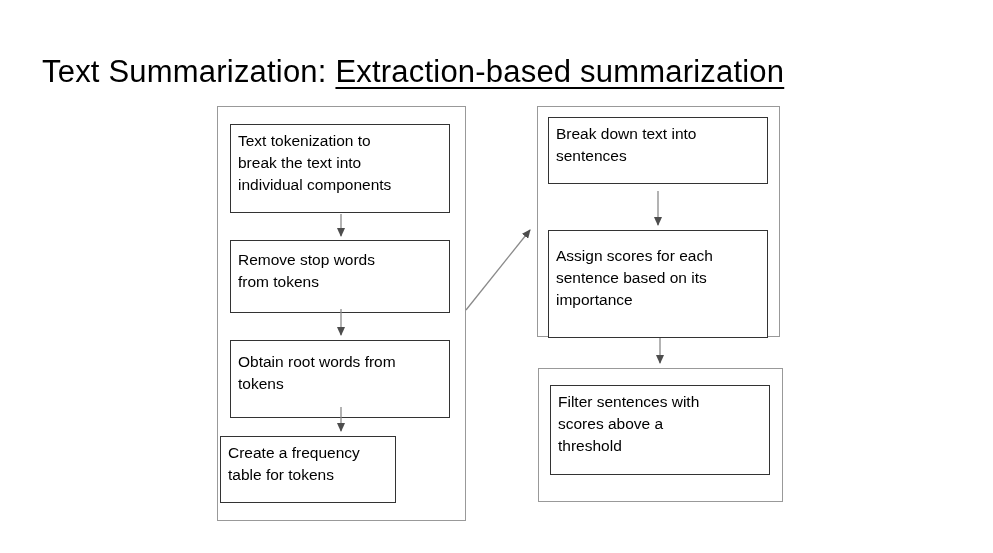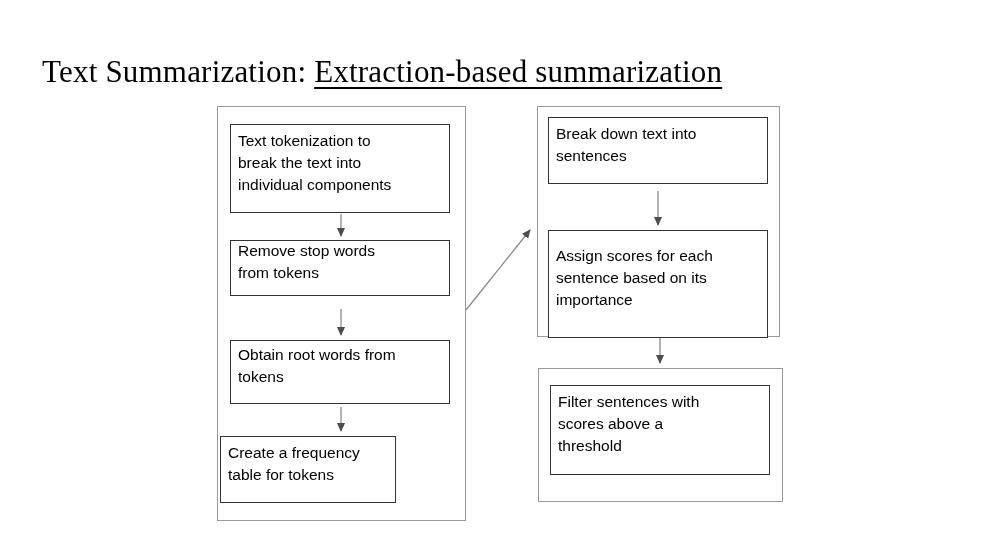--- a/index.html
+++ b/index.html
@@ -24,21 +24,20 @@
     background: var(--bg);
   }
   .slide-title {
     position: absolute;
     left: 42px;
     top: 54px;
     font-size: 31px;
     color: var(--text-color);
     white-space: nowrap;
     letter-spacing: 0.2px;
-    font-family: Liberation Serif, serif;
   }
   .slide-title .underlined {
     text-decoration: underline;
     text-decoration-thickness: 2px;
     text-underline-offset: 5px;
   }
   .group-container {
     position: absolute;
     border: 1px solid var(--container-border);
     background: transparent;
@@ -78,26 +77,26 @@
   </div>
 
   <div class="group-container" style="left:217px; top:106px; width:249px; height:415px;"></div>
 
   <div class="step-box" style="left:230px; top:124px; width:220px; height:89px;">
     <span class="step-label">Text tokenization to
 break the text into
 individual components</span>
   </div>
 
-  <div class="step-box" style="left:230px; top:240px; width:220px; height:56px;">
+  <div class="step-box" style="left:230px; top:240px; width:220px; height:73px;">
     <span class="step-label">Remove stop words
 from tokens</span>
   </div>
 
-  <div class="step-box" style="left:230px; top:340px; width:220px; height:64px;">
+  <div class="step-box" style="left:230px; top:340px; width:220px; height:78px;">
     <span class="step-label">Obtain root words from
 tokens</span>
   </div>
 
   <div class="step-box" style="left:220px; top:436px; width:176px; height:67px;">
     <span class="step-label">Create a frequency
 table for tokens</span>
   </div>
 
   <div class="group-container" style="left:537px; top:106px; width:243px; height:231px;"></div>

